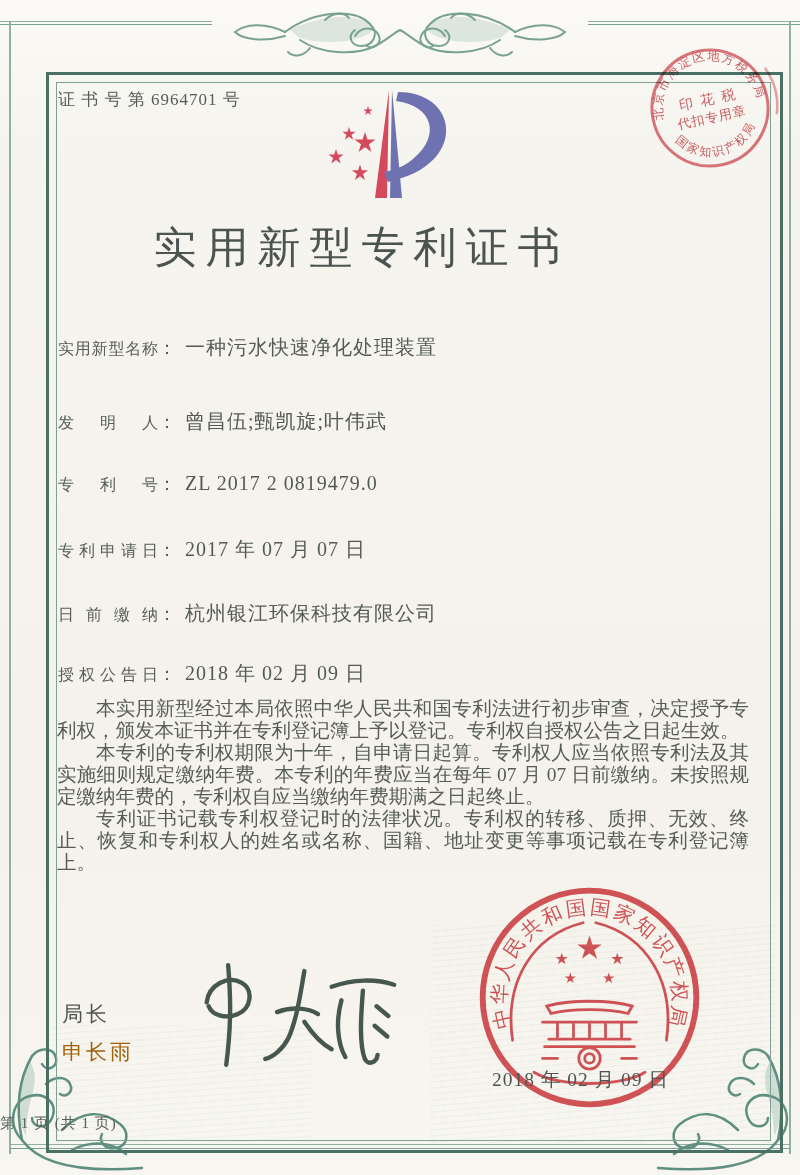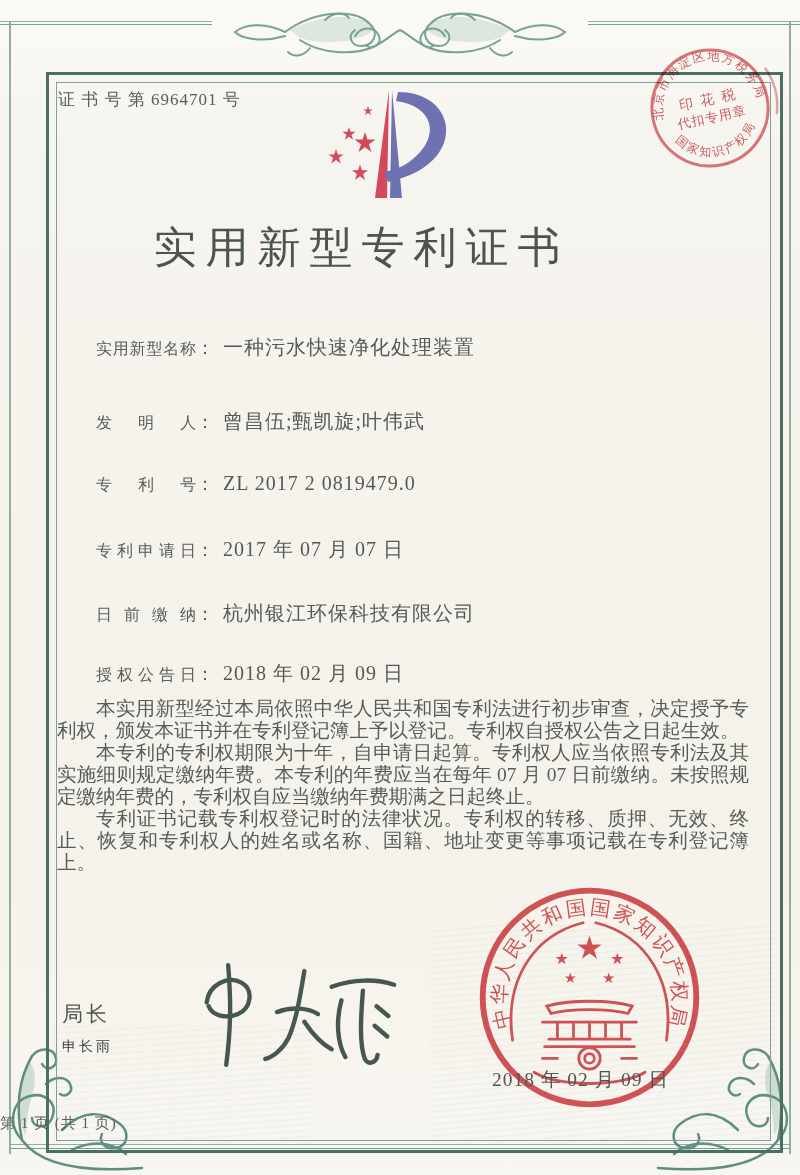--- a/index.html
+++ b/index.html
@@ -23,32 +23,32 @@
   .guilloche{opacity:.5;pointer-events:none;}
   .g-br{left:430px;top:925px;width:345px;height:218px;
     background:repeating-linear-gradient(-5deg,rgba(146,186,168,.16) 0 1.5px,rgba(0,0,0,0) 1.5px 6px);}
   .g-bl{left:52px;top:1025px;width:260px;height:118px;
     background:repeating-linear-gradient(-4deg,rgba(146,186,168,.15) 0 1.5px,rgba(0,0,0,0) 1.5px 6px);}
   
   .cert-no{left:58px;top:88px;font-size:17px;letter-spacing:1px;color:#565d59;}
   .logo-wrap{left:322px;top:84px;width:155px;height:122px;}
   .title{left:0;top:219px;width:723px;text-align:center;font-size:43px;letter-spacing:9px;
     color:#4b5450;font-weight:500;}
-  .field{left:58px;height:26px;white-space:nowrap;padding-left:38px;}
+  .field{left:58px;height:26px;white-space:nowrap;}
   .f1{top:334px}.f2{top:408px}.f3{top:472px}.f4{top:536px}.f5{top:600px}.f6{top:660px}
   .flabel{display:inline-block;width:100px;font-size:16px;color:#575e5a;
     text-align:justify;text-align-last:justify;vertical-align:baseline;}
   .fcolon{font-size:18px;color:#575e5a;}
   .fvalue{font-size:20px;margin-left:9px;letter-spacing:1px;color:#535a56;}
   .body-text{left:57px;top:698px;width:692px;font-size:19.5px;line-height:22px;
     color:#565c58;text-align:justify;}
   .body-text p{margin:0;text-indent:2em;}
   .sig-title{left:62px;top:1000px;font-size:21px;letter-spacing:3px;color:#50564f;
     font-family:Liberation Sans, sans-serif;}
-  .sig-name{left:62px;top:1038px;font-size:14px;letter-spacing:3px;color:#404040;
+  .sig-name{left:62px;top:1038px;font-size:21px;letter-spacing:3px;color:#a16207;
     font-family:Liberation Mono, monospace;}
   .sig-script{left:195px;top:960px;width:205px;height:110px;}
   .office-seal{left:472px;top:880px;width:235px;height:235px;mix-blend-mode:multiply;opacity:.93;}
   .seal-date{left:492px;top:1066px;font-size:19.5px;letter-spacing:1px;color:#4f554f;z-index:6;}
   .tax-seal{left:630px;top:28px;width:160px;height:160px;transform:rotate(-12deg);
     mix-blend-mode:multiply;opacity:.88;}
   .footer{left:0;top:1114px;width:800px;font-size:15px;
     letter-spacing:1px;color:#59605b;}
   
   .orn-top{left:205px;top:2px;width:390px;height:62px;}

